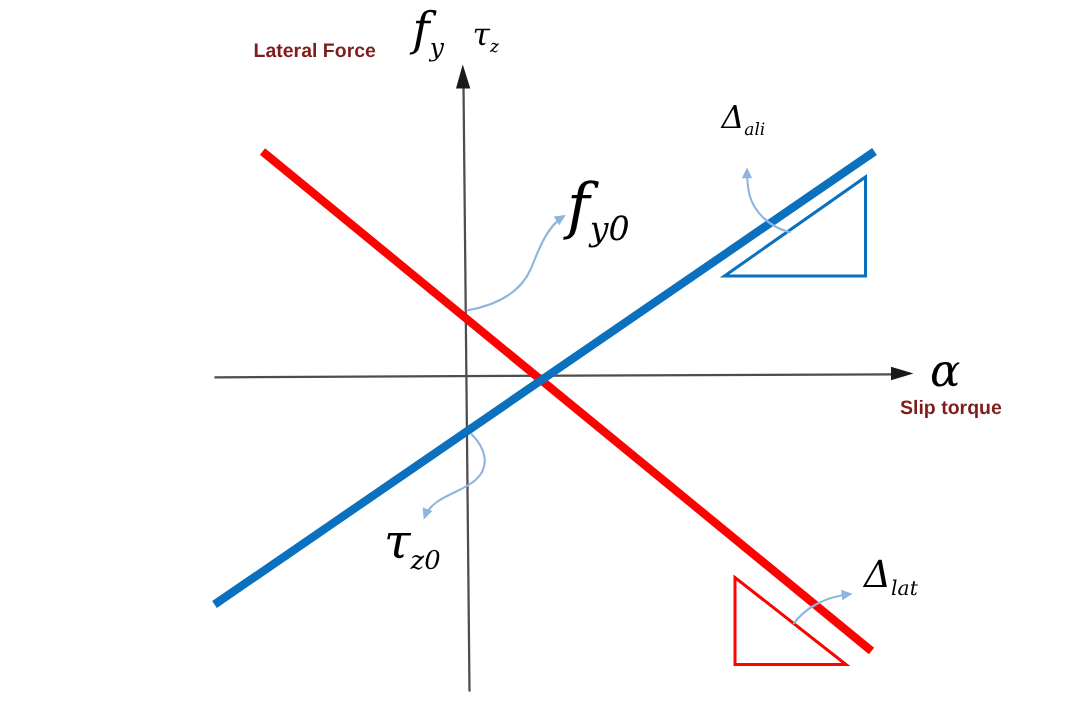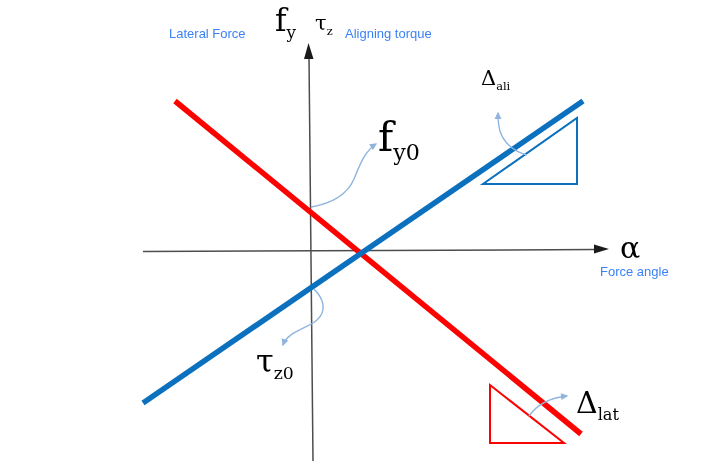--- a/index.html
+++ b/index.html
@@ -7,29 +7,30 @@
     position:relative;
     width:719px;height:467px;
     background:#ffffff;
     overflow:hidden;
     font-family:"Liberation Sans",sans-serif;
   }
   .figure svg{position:absolute;left:0;top:0;}
   .lbl{
     position:absolute;
     font-family:"Liberation Sans",sans-serif;
-    font-weight:400;
+    font-weight:700;
     font-size:13px;
-    color:#3b82f6;
+    color:#7f1d1d;
     white-space:nowrap;
     line-height:1.1;
   }
   .math{
     position:absolute;
     font-family:"DejaVu Serif","Liberation Serif",serif;
+    font-style:italic;
     color:#000000;
     line-height:1;
     white-space:nowrap;
   }
   .mb{display:inline;}
   .ms{font-size:0.54em;vertical-align:-0.42em;letter-spacing:0;}
 </style>
 </head>
 <body>
 
@@ -58,26 +59,25 @@
     <path d="M527,155 C512,151 503,141 500,131 C498,124 498,119 498,113" fill="none" stroke="#8fb4de" stroke-width="1.4" marker-end="url(#ah)"></path>
     <path d="M529,416 C536,406 549,398 567,396" fill="none" stroke="#8fb4de" stroke-width="1.4" marker-end="url(#ah)"></path>
   </svg>
 
   <div class="lbl" style="left:169px;top:27px">Lateral Force</div>
 
   <div class="math" style="left:275px;top:5px;font-size:31px"><span class="mb">f</span><span class="ms">y</span></div>
 
   <div class="math" style="left:315px;top:13px;font-size:21px"><span class="mb">τ</span><span class="ms">z</span></div>
 
-  <div class="lbl" style="left:345px;top:27px">Aligning torque</div>
 
   <div class="math" style="left:620px;top:233px;font-size:30px">α</div>
-  <div class="lbl" style="left:600px;top:265px">Force angle</div>
+  <div class="lbl" style="left:600px;top:265px">Slip torque</div>
 
   <div class="math" style="left:378px;top:117px;font-size:41px"><span class="mb">f</span><span class="ms">y0</span></div>
 
   <div class="math" style="left:256px;top:345px;font-size:32px"><span class="mb">τ</span><span class="ms">z0</span></div>
 
   <div class="math" style="left:481px;top:68px;font-size:21px"><span class="mb">Δ</span><span class="ms">ali</span></div>
 
-  <div class="math" style="left:576px;top:388px;font-size:30px"><span class="mb">Δ</span><span class="ms">lat</span></div>
+  <div class="math" style="left:576px;top:370px;font-size:25px"><span class="mb">Δ</span><span class="ms">lat</span></div>
 
 </div>
 
 </body></html>

